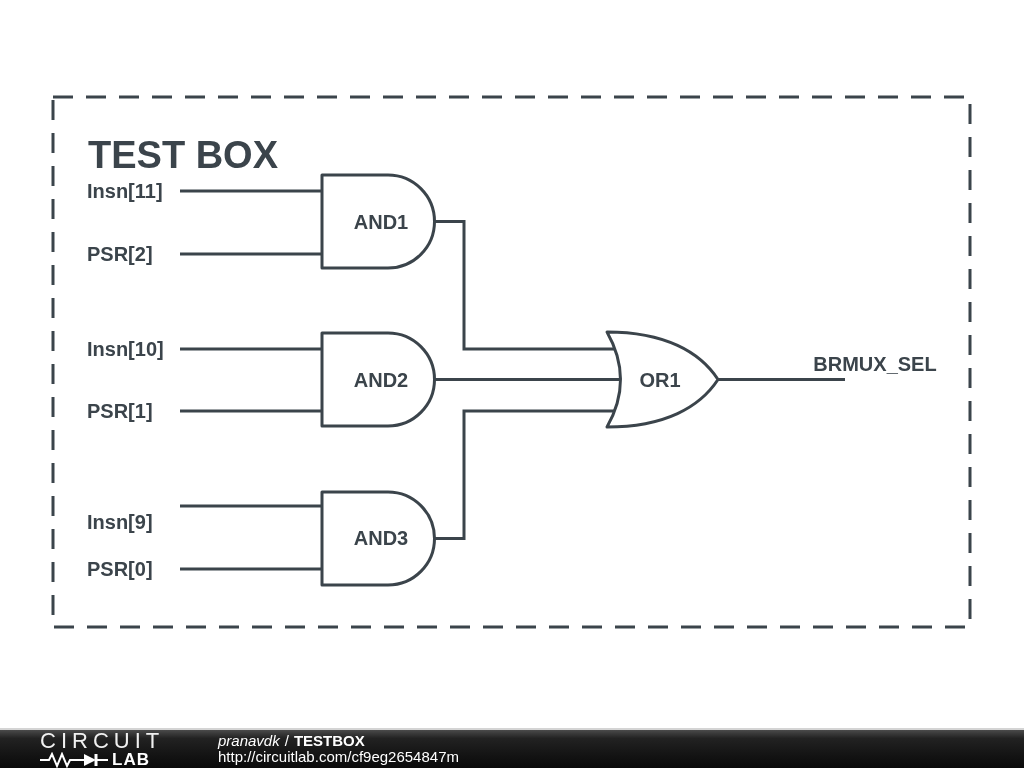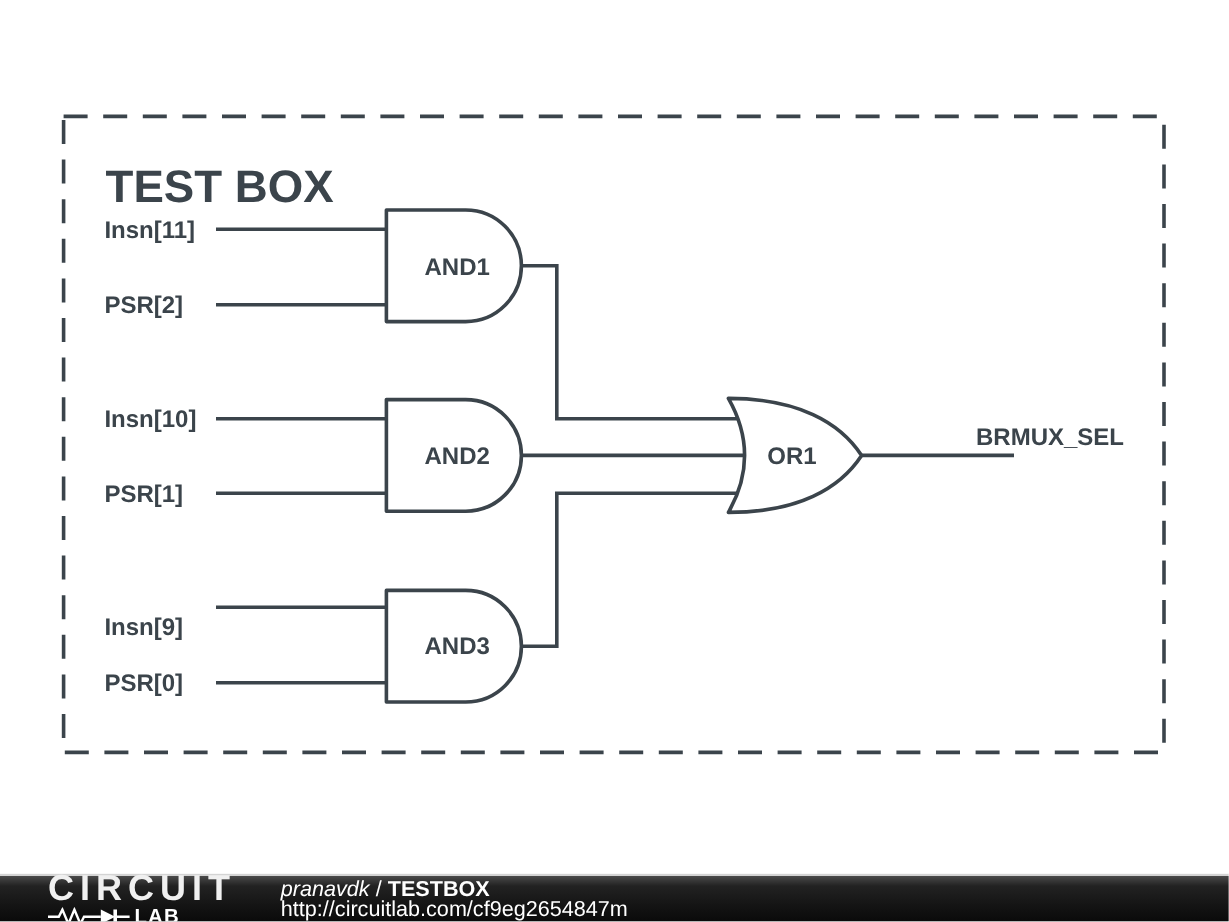--- a/index.html
+++ b/index.html
@@ -36,41 +36,41 @@
     display: flex;
     align-items: center;
   }
   .logo {
     margin-left: 40px;
     width: 150px;
     color: #f4f4f4;
     line-height: 1;
   }
   .logo-top {
-    font-size: 30px;
-    font-weight: 700;
+    font-size: 22px;
+    font-weight: 400;
     letter-spacing: 5px;
     color: #f0f0f0;
   }
   .logo-bottom {
     display: flex;
     align-items: flex-end;
     margin-top: -1px;
   }
   .logo-bottom .logo-lab {
     font-size: 17px;
     font-weight: bold;
     letter-spacing: 1px;
     color: #ffffff;
     margin-left: 2px;
   }
   .meta {
-    margin-left: 44px;
+    margin-left: 28px;
     color: #ffffff;
-    font-size: 18px;
+    font-size: 15px;
     line-height: 16px;
   }
   .meta .author { font-style: italic; font-weight: normal; }
   .meta .sep { margin: 0 5px; font-weight: normal; }
   .meta .project { font-weight: bold; }
   .meta .url-line { font-weight: normal; }
 </style>
 </head>
 <body>
 

